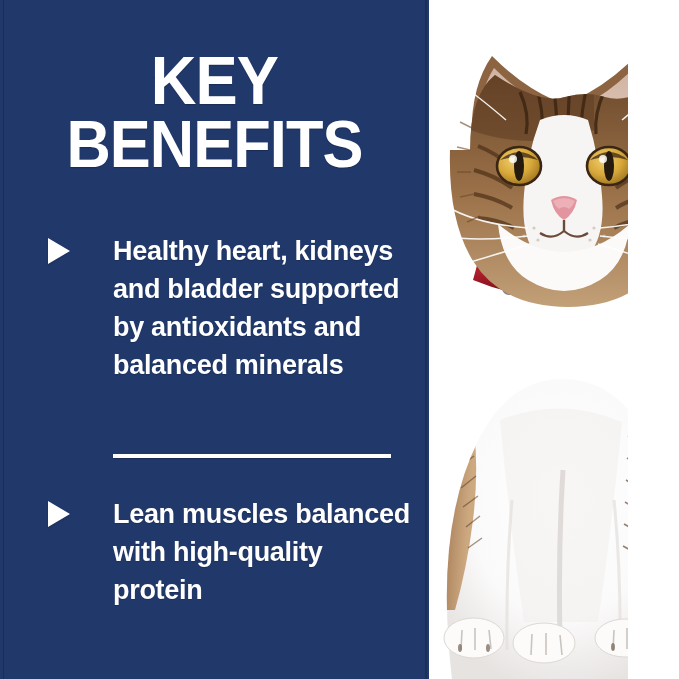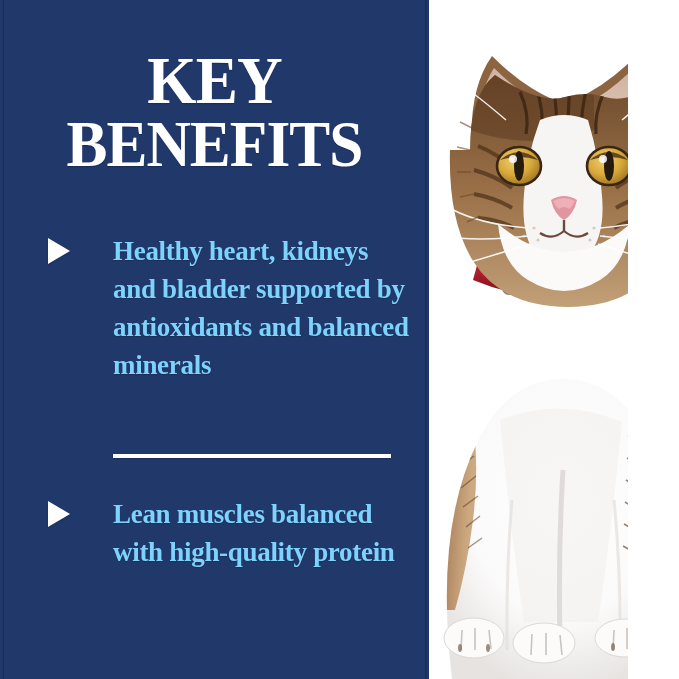--- a/index.html
+++ b/index.html
@@ -7,21 +7,20 @@
   body {
     font-family:"Liberation Sans", sans-serif;
     background:#ffffff;
     position:relative;
   }
   #stage {
     position:absolute; left:0; top:0;
     width:628px; height:679px;
     background:#ffffff;
     overflow:hidden;
-    font-family:Liberation Serif, serif;
   }
 
   
   #panel {
     position:absolute; left:0; top:0;
     width:429px; height:679px;
     background:#21386b;
   }
   #panel-edge-left {
     position:absolute; left:3px; top:0;
@@ -63,21 +62,21 @@
     position:absolute; left:0; top:6px;
     width:0; height:0;
     border-left:22px solid #ffffff;
     border-top:13px solid transparent;
     border-bottom:13px solid transparent;
     filter:drop-shadow(0 1px 1px rgba(0,0,0,0.18));
   }
   .btext {
     position:absolute; left:65px; top:0;
     width:300px;
-    color:#7dd3fc;
+    color:#ffffff;
     font-weight:bold;
     font-size:27px;
     line-height:38px;
     letter-spacing:-0.3px;
     text-shadow:0 1px 1px rgba(0,0,0,0.18);
   }
 
   
   #divider {
     position:absolute; left:113px; top:454px;

